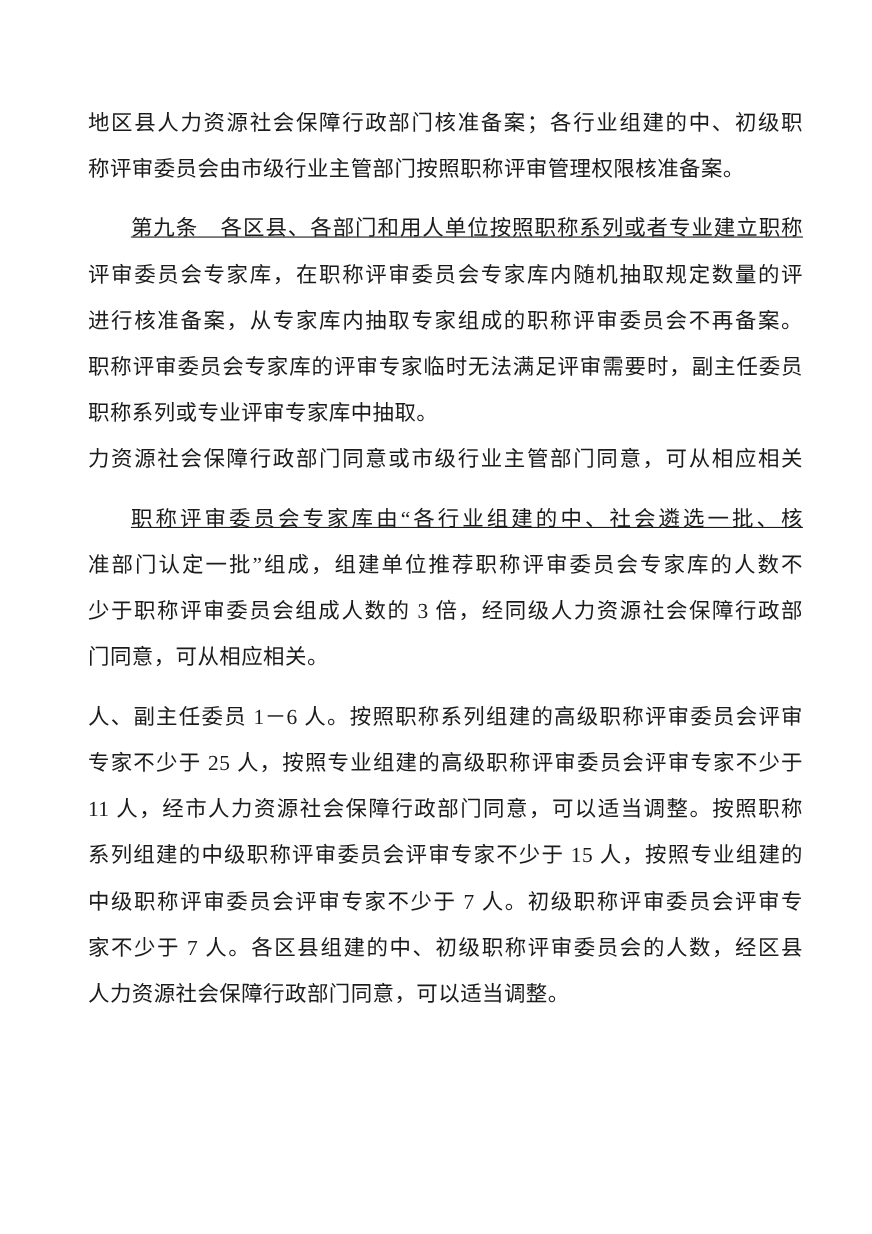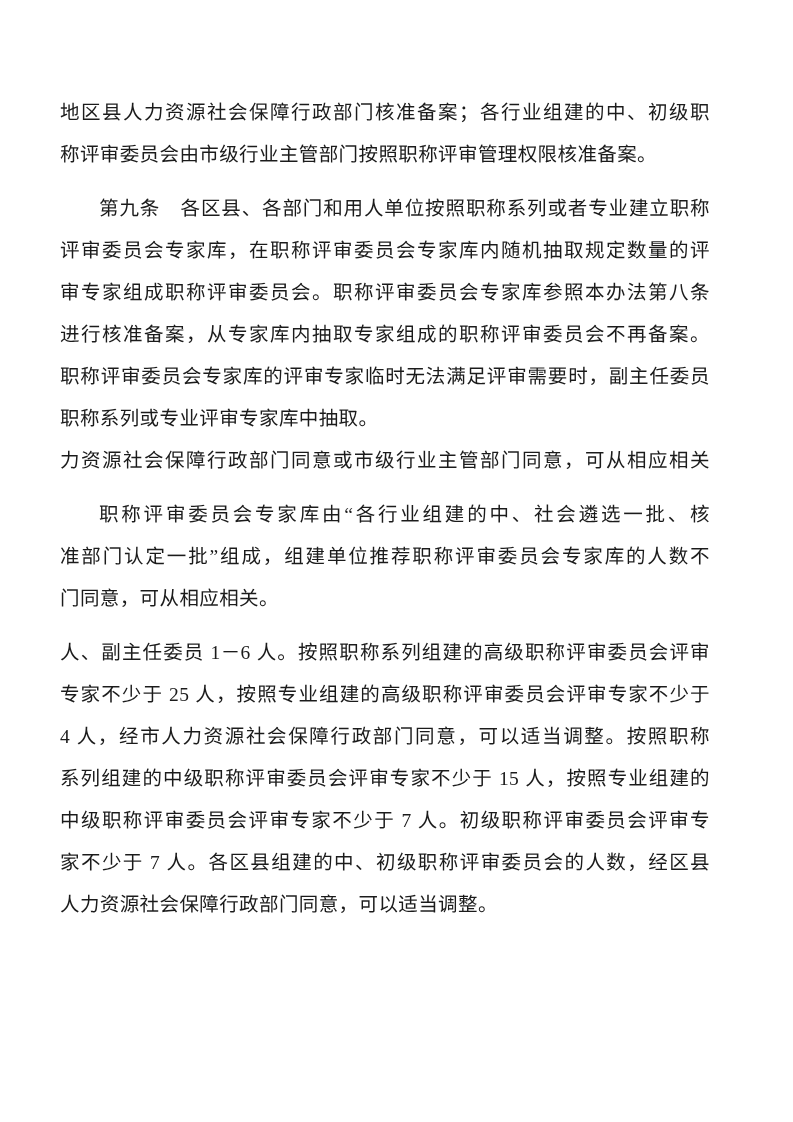--- a/index.html
+++ b/index.html
@@ -11,21 +11,21 @@
     position: relative;
     width: 793px;
     height: 1122px;
     background: #ffffff;
     overflow: hidden;
     font-family: "Liberation Serif", "DejaVu Serif", serif;
     color: #1b1b1b;
   }
   .content {
     position: absolute;
-    left: 60px;
+    left: 80px;
     top: 92px;
     width: 650px;
   }
   .paragraph {
     margin: 0 0 12px 0;
   }
   .line {
     font-size: 19.5px;
     line-height: 42px;
     height: 42px;
@@ -35,48 +35,49 @@
     text-align-last: left;
     -moz-text-align-last: left;
     letter-spacing: 0.4px;
   }
   .line.fill {
     text-align-last: justify;
     -moz-text-align-last: justify;
   }
   .line.indent {
     text-indent: 39px;
+    text-decoration: underline;
   }
 </style>
 </head>
 <body>
 
 <div class="page" style="background: rgb(255, 255, 255); color: rgb(27, 27, 27);">
   <div class="content">
       <div class="paragraph">
         <div class="line fill">地区县人力资源社会保障行政部门核准备案；各行业组建的中、初级职</div>
         <div class="line">称评审委员会由市级行业主管部门按照职称评审管理权限核准备案。</div>
       </div>
       <div class="paragraph">
         <div class="line fill indent">第九条　各区县、各部门和用人单位按照职称系列或者专业建立职称</div>
         <div class="line fill">评审委员会专家库，在职称评审委员会专家库内随机抽取规定数量的评</div>
-        <div class="line fill">审专家组成职称评审委员会。职称评审委员会专家库参照本办法第八条</div>
         <div class="line fill">进行核准备案，从专家库内抽取专家组成的职称评审委员会不再备案。</div>
         <div class="line fill">职称评审委员会专家库的评审专家临时无法满足评审需要时，副主任委员</div>
         <div class="line">职称系列或专业评审专家库中抽取。</div>
         <div class="line fill">力资源社会保障行政部门同意或市级行业主管部门同意，可从相应相关</div>
       </div>
       <div class="paragraph">
         <div class="line fill indent">职称评审委员会专家库由“各行业组建的中、社会遴选一批、核</div>
         <div class="line fill">准部门认定一批”组成，组建单位推荐职称评审委员会专家库的人数不</div>
+        <div class="line fill">少于职称评审委员会组成人数的 3 倍，经同级人力资源社会保障行政部</div>
         <div class="line">门同意，可从相应相关。</div>
       </div>
       <div class="paragraph">
         <div class="line fill">人、副主任委员 1－6 人。按照职称系列组建的高级职称评审委员会评审</div>
         <div class="line fill">专家不少于 25 人，按照专业组建的高级职称评审委员会评审专家不少于</div>
-        <div class="line fill">4 人，经市人力资源社会保障行政部门同意，可以适当调整。按照职称</div>
+        <div class="line fill">11 人，经市人力资源社会保障行政部门同意，可以适当调整。按照职称</div>
         <div class="line fill">系列组建的中级职称评审委员会评审专家不少于 15 人，按照专业组建的</div>
         <div class="line fill">中级职称评审委员会评审专家不少于 7 人。初级职称评审委员会评审专</div>
         <div class="line fill">家不少于 7 人。各区县组建的中、初级职称评审委员会的人数，经区县</div>
         <div class="line">人力资源社会保障行政部门同意，可以适当调整。</div>
       </div>
     </div>
 </div>
 
 </body></html>

